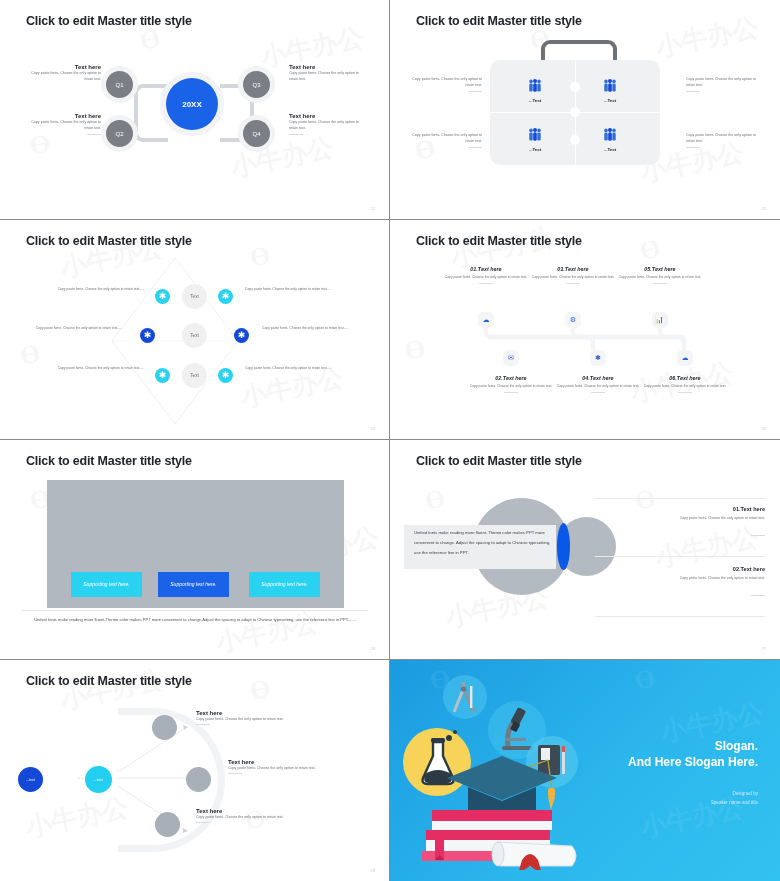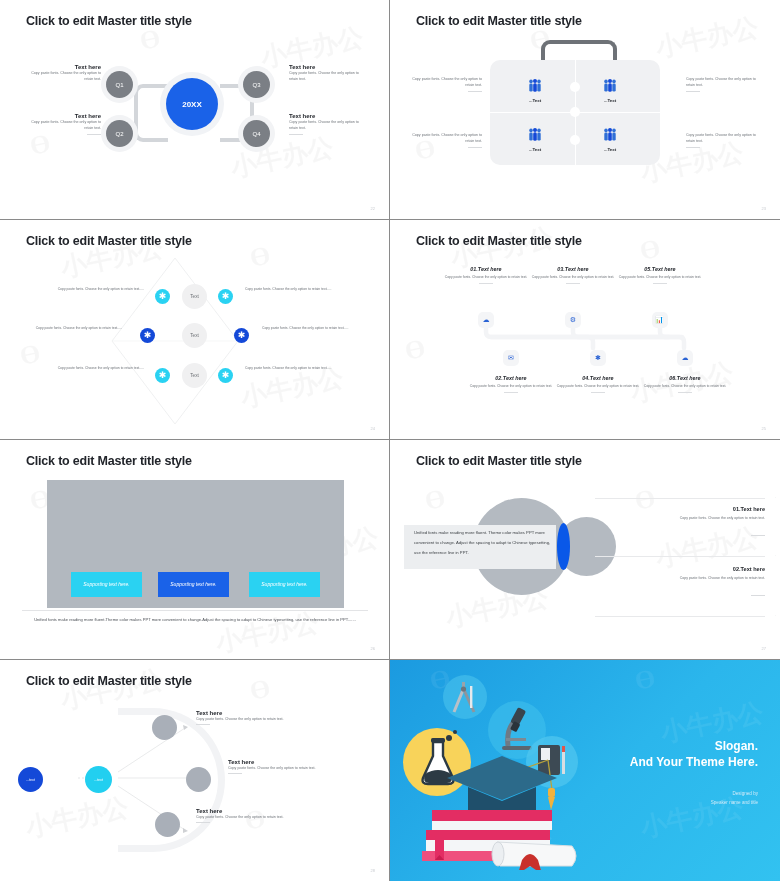--- a/index.html
+++ b/index.html
@@ -467,21 +467,21 @@
 
       <g>
         <path d="M95,172 Q88,186 98,196 L170,196 Q178,186 170,176 Z" fill="#f7f8f9" stroke="#d8dde1" stroke-width="1"></path>
         <ellipse cx="96" cy="184" rx="6" ry="12" fill="#eceff2" stroke="#d3d8dd" stroke-width="1"></ellipse>
         <path d="M120,190 Q128,178 136,190 L140,204 L128,196 L116,204 Z" fill="#c9302c"></path>
       </g>
     </svg>
 
     <div class="thx">
       <div>Slogan.</div>
-      <div>And Your Theme Here.</div>
+      <div>And Here Slogan Here.</div>
     </div>
     <div class="sub">
       <div>Designed by</div>
       <div>Speaker name and title</div>
     </div>
   </div>
 
 </div>
 
 </body></html>

